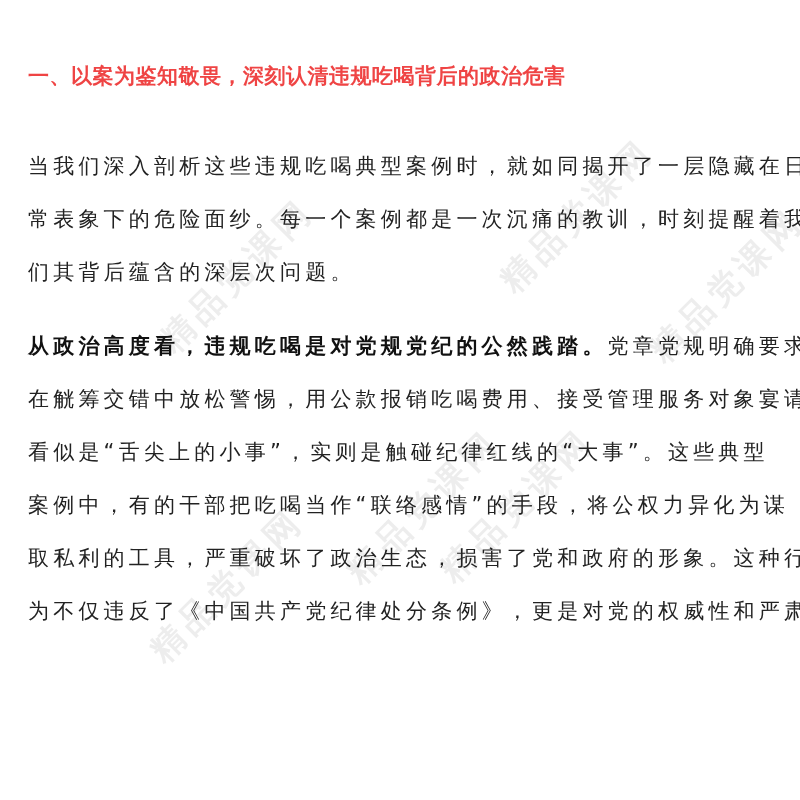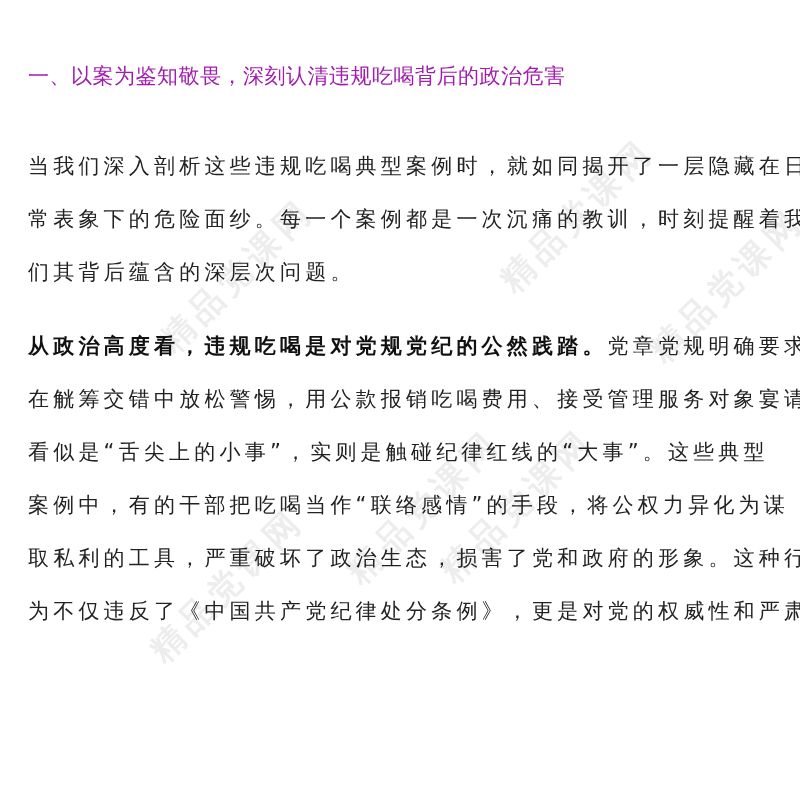--- a/index.html
+++ b/index.html
@@ -18,24 +18,24 @@
     .page {
       position: absolute;
       left: 0; top: 0;
       width: 800px; height: 800px;
     }
     .heading {
       position: absolute;
       left: 28px;
       top: 62px;
       font-size: 21px;
-      font-weight: normal;
+      font-weight: bold;
       letter-spacing: 0.5px;
       white-space: nowrap;
-      color: #a21caf;
+      color: #ef4444;
     }
     .para {
       position: absolute;
       left: 28px;
       width: 748px;
       font-size: 21px;
       line-height: 53px;
       letter-spacing: 4.2px;
       text-align: justify;
       color: #222;

